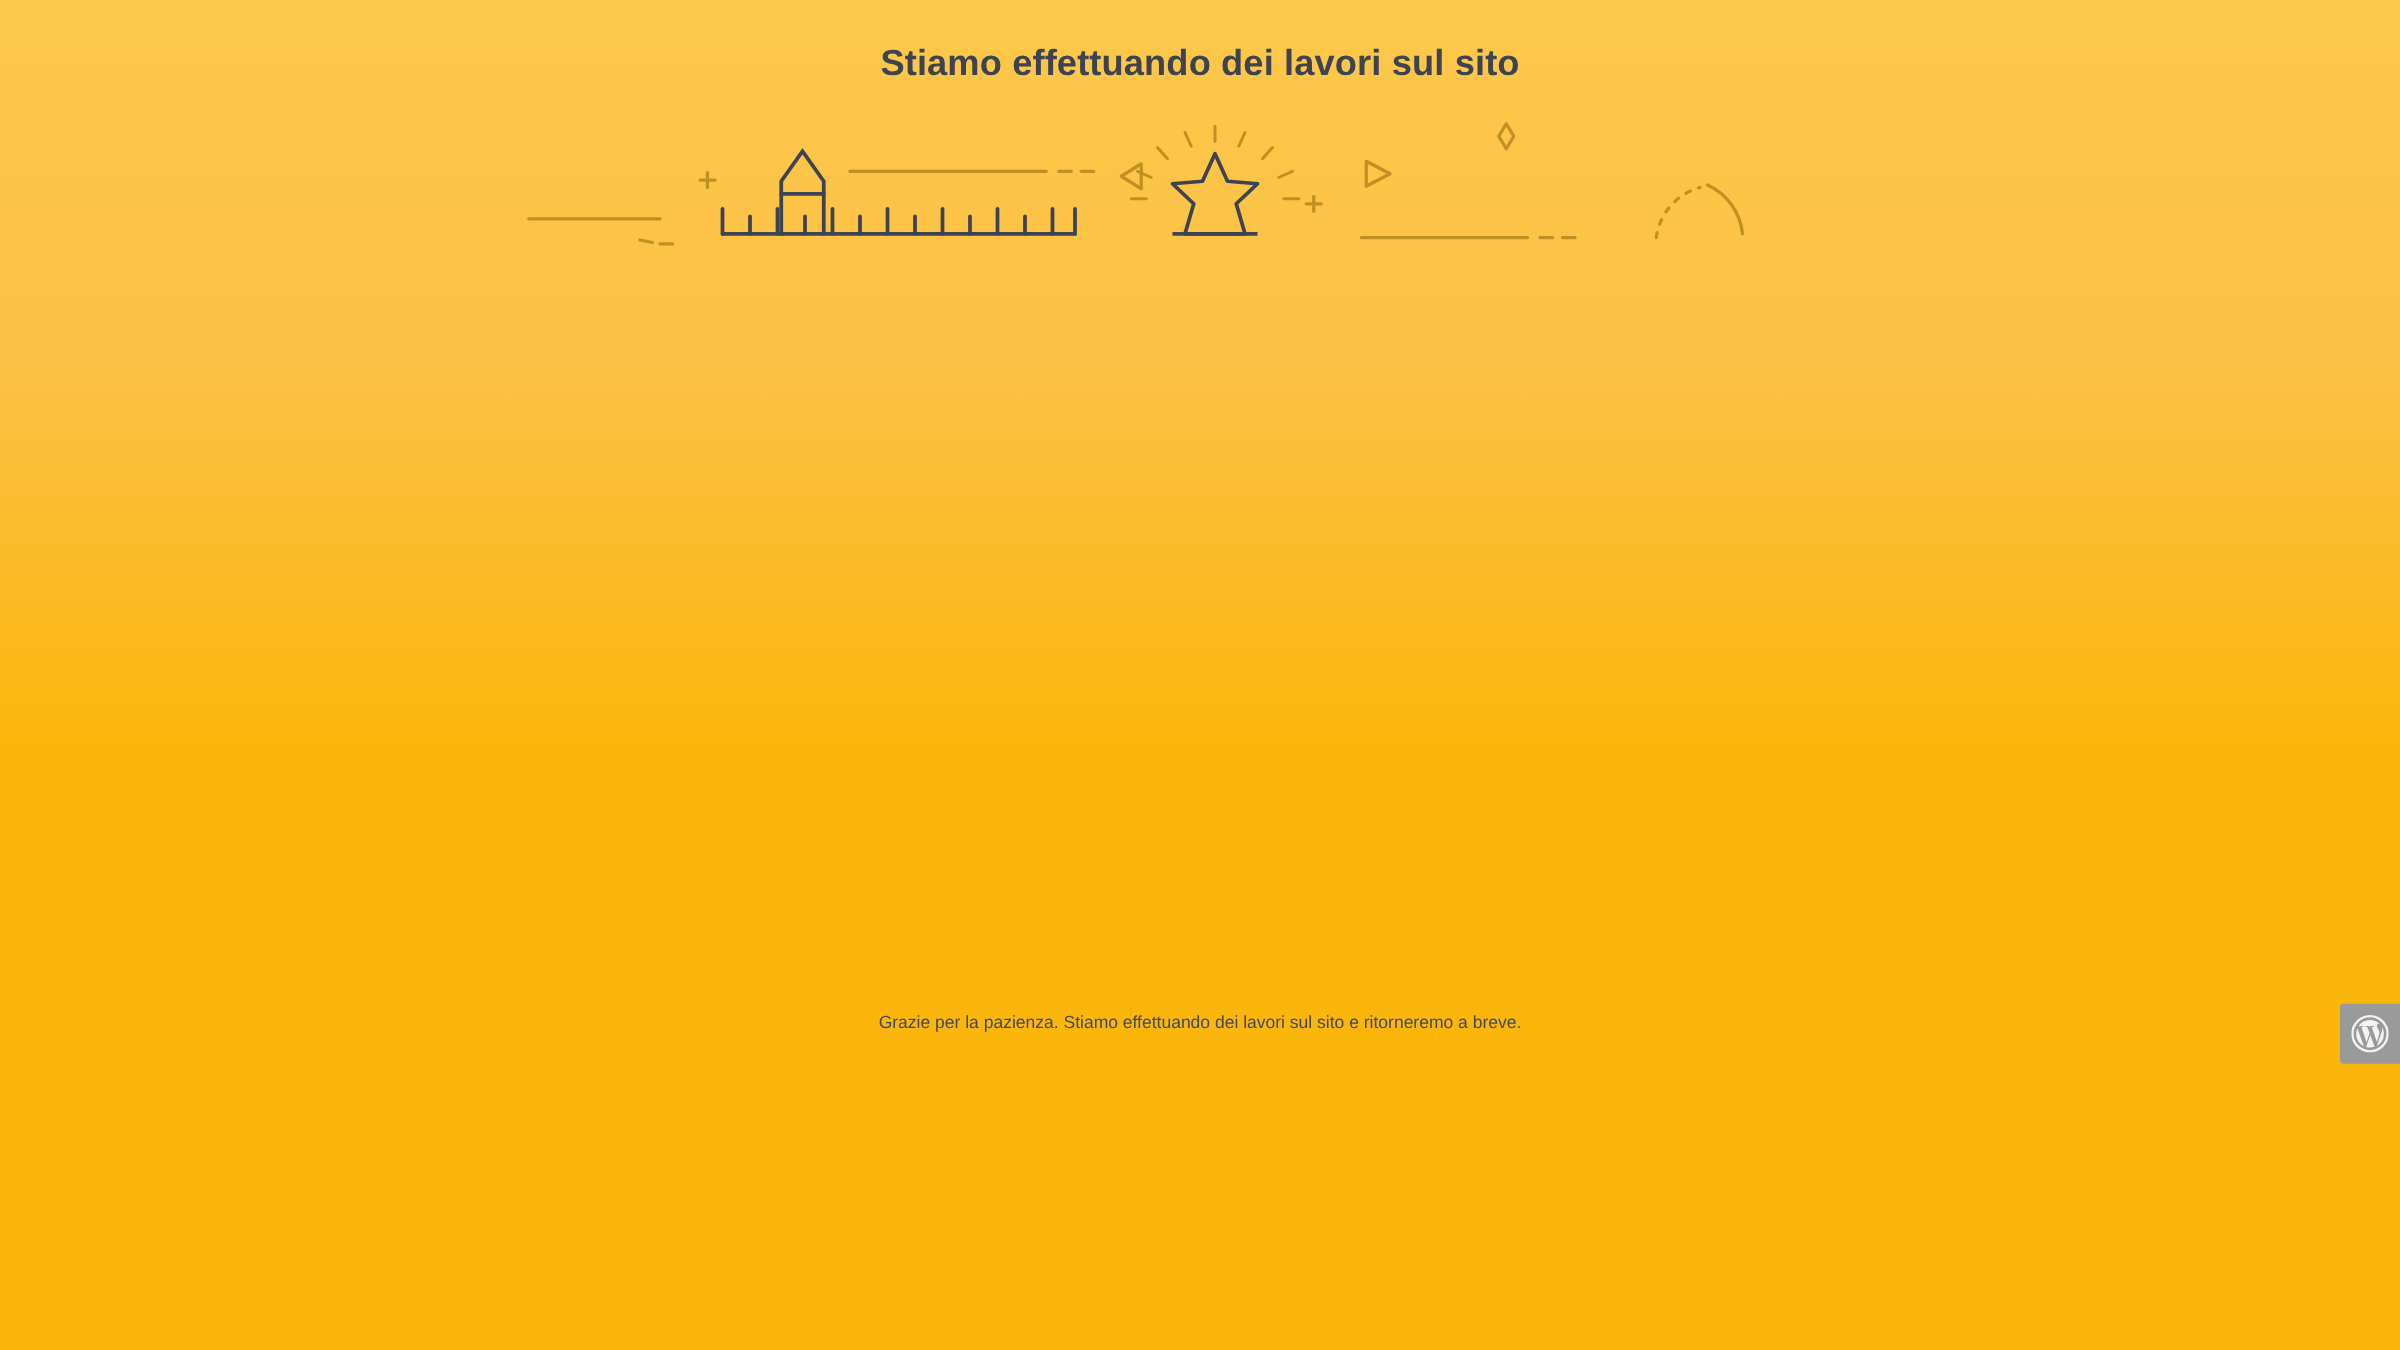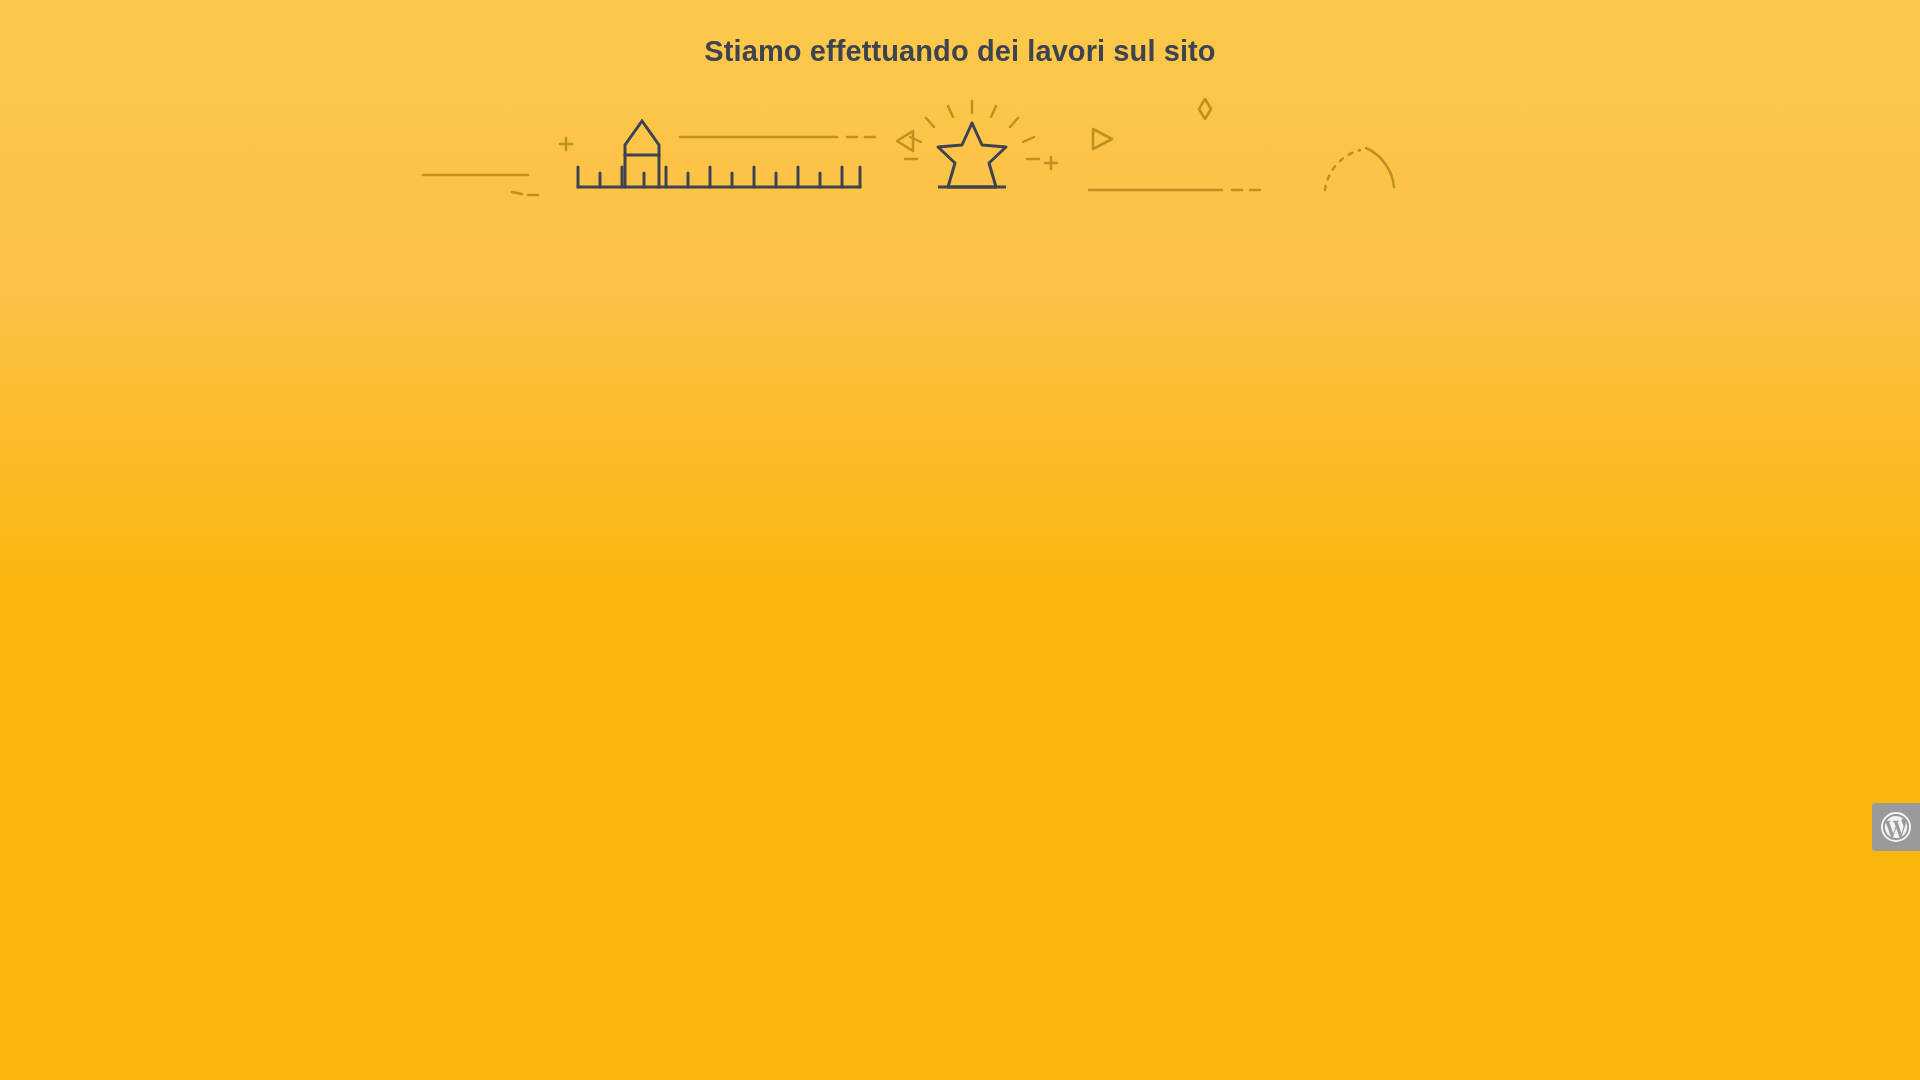--- a/index.html
+++ b/index.html
@@ -139,20 +139,21 @@
         <line x1="566" y1="23" x2="574" y2="32"></line>
         <line x1="658" y1="23" x2="650" y2="32"></line>
         <line x1="550" y1="42" x2="561" y2="47"></line>
         <line x1="674" y1="42" x2="663" y2="47"></line>
         <line x1="545" y1="64" x2="557" y2="64"></line>
         <line x1="679" y1="64" x2="667" y2="64"></line>
       </g>
     </svg>
   </div>
 
+  <p class="footer-message">Grazie per la pazienza. Stiamo effettuando dei lavori sul sito e ritorneremo a breve.</p>
 
   <div class="wp-badge">
     <span>
       <svg width="30" height="30" viewBox="0 0 32 32">
         <circle cx="16" cy="16" r="15" fill="none" stroke="#f4f4f4" stroke-width="2"></circle>
         <path fill="#f4f4f4" d="M4.2 16c0 4.66 2.71 8.69 6.64 10.6L5.22 11.2A11.76 11.76 0 0 0 4.2 16zm19.77-.6c0-1.46-.52-2.47-.97-3.25-.6-.97-1.16-1.79-1.16-2.76 0-1.08.82-2.09 1.98-2.09h.15A11.75 11.75 0 0 0 16 4.2a11.8 11.8 0 0 0-9.86 5.3c.26.01.5.02.71.02 1.23 0 3.15-.15 3.15-.15.64-.04.71.89.08.97 0 0-.64.08-1.35.11l4.3 12.8 2.59-7.76-1.84-5.05c-.64-.04-1.24-.11-1.24-.11-.64-.04-.56-1.01.07-.97 0 0 1.96.15 3.11.15 1.23 0 3.15-.15 3.15-.15.64-.04.71.89.08.97 0 0-.64.08-1.35.11l4.27 12.7 1.18-3.94c.51-1.63.9-2.8.9-3.8zM16.2 17.03l-3.54 10.3c1.06.31 2.18.48 3.34.48 1.37 0 2.69-.24 3.91-.67a1.04 1.04 0 0 1-.08-.16l-3.63-9.95zm10.16-6.7c.05.38.08.78.08 1.22 0 1.2-.22 2.55-.9 4.24l-3.62 10.46A11.77 11.77 0 0 0 27.8 16c0-2.07-.53-4.02-1.44-5.67z"></path>
       </svg>
     </span>
   </div>
 

